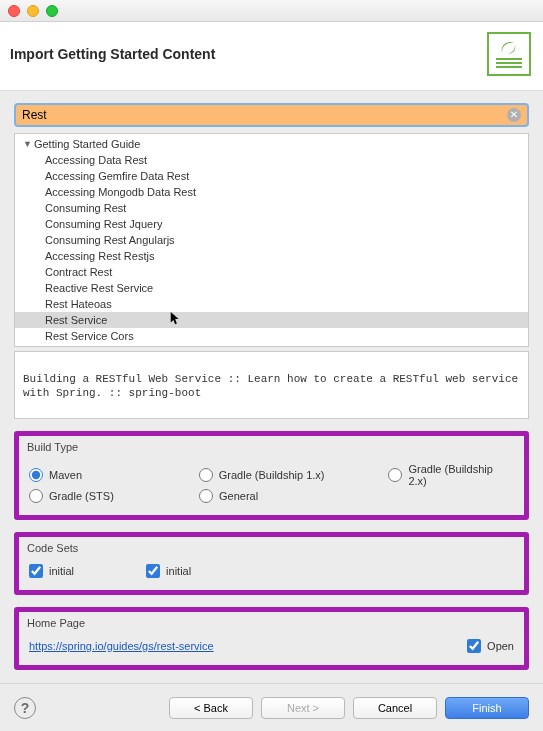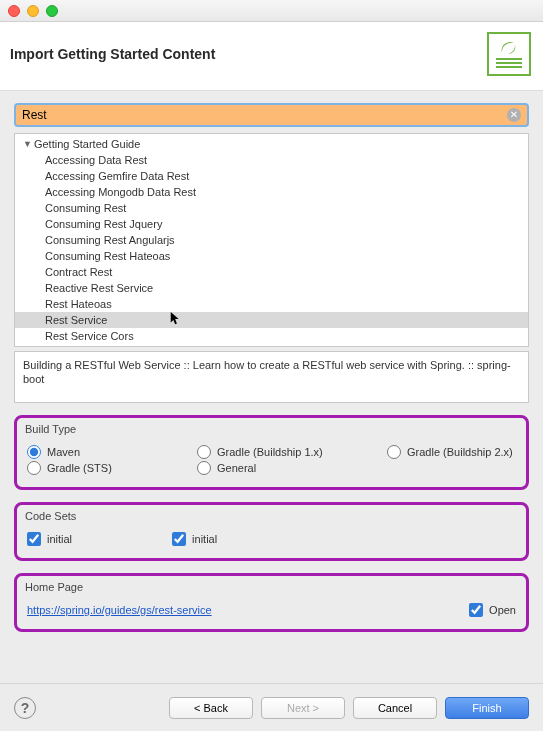--- a/index.html
+++ b/index.html
@@ -76,42 +76,43 @@
     left: 155px;
     top: 0px;
     width:12px;height:14px;
     pointer-events:none;
     z-index:10;
   }
   .desc {
     margin-top:4px;
     background:#fff;
     border:1px solid #c9c9c9;
-    padding: 6px 8px;
-    height: 52px;
+    padding: 20px 8px;
+    height: 68px;
     font-size:11px;
     line-height:1.3;
+    font-family:Liberation Mono, monospace;
   }
   .group {
     margin-top: 12px;
-    border:3px solid #a21caf;
-    border-radius:8px;
+    border:5px solid #a21caf;
+    border-radius:3px;
     background:#ececec;
   }
   .group-title {
     font-size:11px;
     padding: 5px 8px 0 8px;
     color:#444;
   }
   .group-body { padding: 10px 10px 12px 10px; }
   .radiorow { display:flex; gap: 40px; align-items:center; margin-bottom:2px;}
   .radiorow:last-child{margin-bottom:0;}
   .radio, .check { display:flex; align-items:center; gap:6px; font-size:11px;}
   .radio input, .check input { width:14px; height:14px; accent-color:#2f7bd9;}
-  .csrow { display:flex; gap:100px;}
+  .csrow { display:flex; gap:72px;}
   .hprow { display:flex; justify-content:space-between; align-items:center;}
   .link { color:#1b58c9; text-decoration:underline; font-size:11px;}
   .footer {
     position:absolute;
     bottom:0; left:0; right:0;
     height: 48px;
     border-top:1px solid #d6d6d6;
     background:#ececec;
     display:flex;
     align-items:center;
@@ -169,21 +170,21 @@
       <span class="disclosure">▼</span>
       <span>Getting Started Guide</span>
     </div>
 
   <div class="tree-child">Accessing Data Rest</div>
       <div class="tree-child">Accessing Gemfire Data Rest</div>
       <div class="tree-child">Accessing Mongodb Data Rest</div>
       <div class="tree-child">Consuming Rest</div>
       <div class="tree-child">Consuming Rest Jquery</div>
       <div class="tree-child">Consuming Rest Angularjs</div>
-      <div class="tree-child">Consuming Rest Hateoas</div>
+      <div class="tree-child">Accessing Rest Restjs</div>
       <div class="tree-child">Contract Rest</div>
       <div class="tree-child">Reactive Rest Service</div>
       <div class="tree-child">Rest Hateoas</div>
       <div class="tree-child selected" style="position: relative;">Rest Service<svg class="cursor-arrow" viewBox="0 0 12 16">
           <path d="M0 0 L0 12 L3 9 L5 14 L7 13 L5 8 L9 8 Z" fill="#000"></path>
         </svg></div>
       <div class="tree-child">Rest Service Cors</div>
     </div>
 
   <div class="desc">Building a RESTful Web Service :: Learn how to create a RESTful web service with Spring. :: spring-boot</div>

